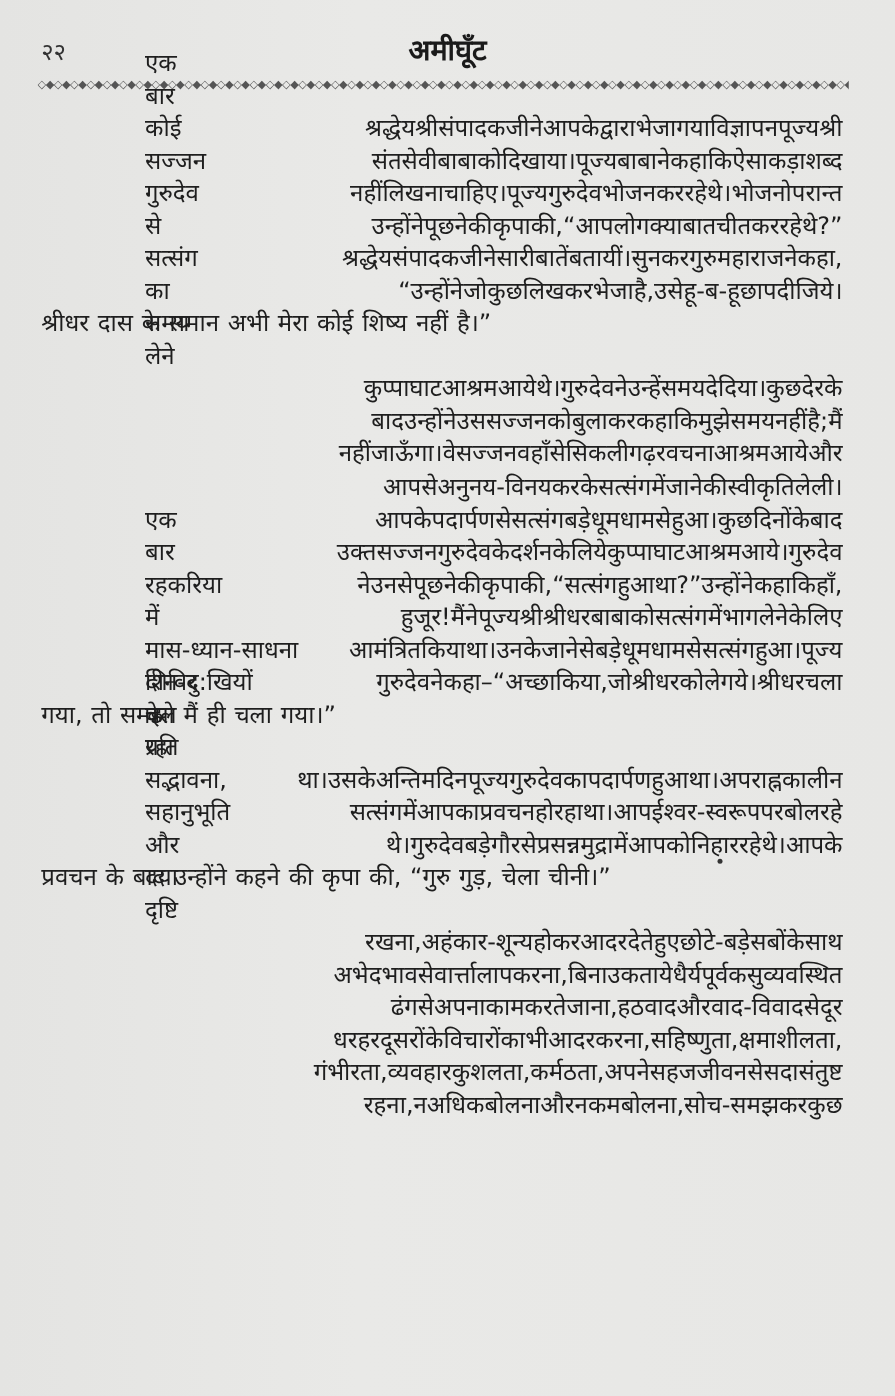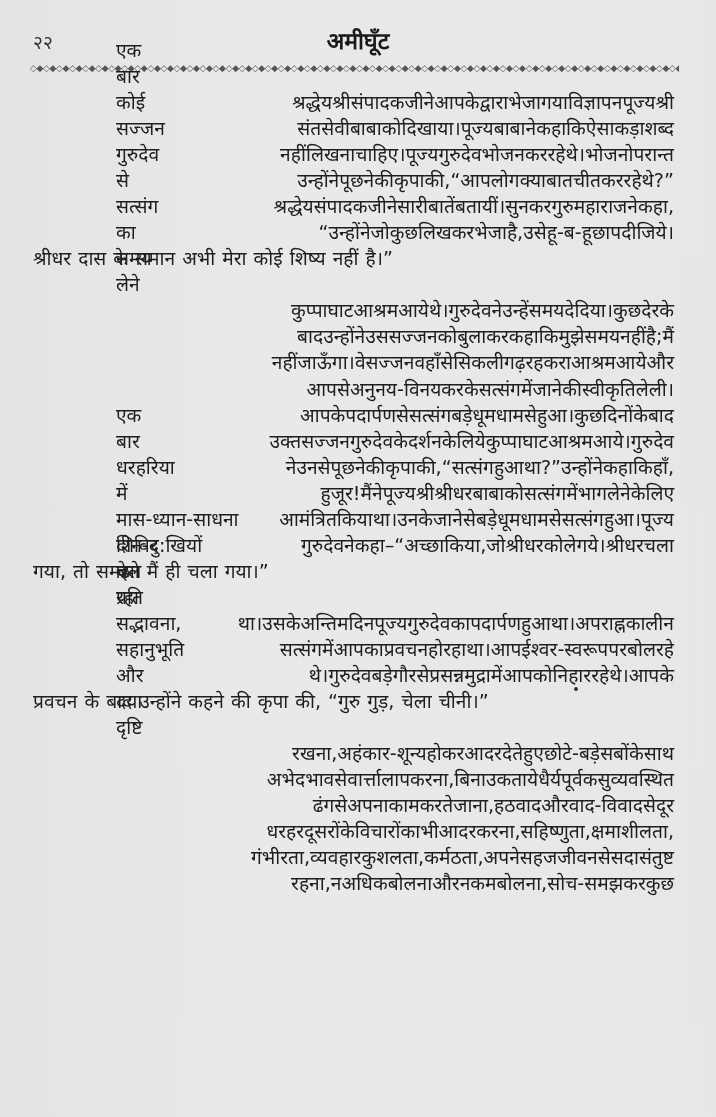--- a/index.html
+++ b/index.html
@@ -230,21 +230,21 @@
         <span class="w">मैं</span>
       </div>
       <div class="line">
         <span class="w">नहीं</span>
         <span class="w">जाऊँगा।</span>
         <span class="w">वे</span>
         <span class="w">सज्जन</span>
         <span class="w">वहाँ</span>
         <span class="w">से</span>
         <span class="w">सिकलीगढ़</span>
-        <span class="w">रहकरा</span>
+        <span class="w">रवचना</span>
         <span class="w">आश्रम</span>
         <span class="w">आये</span>
         <span class="w">और</span>
       </div>
       <div class="line">
         <span class="w">आपसे</span>
         <span class="w">अनुनय-विनय</span>
         <span class="w">करके</span>
         <span class="w">सत्संग</span>
         <span class="w">में</span>
@@ -343,21 +343,21 @@
         <span class="w">तो</span>
         <span class="w">समझो</span>
         <span class="w">मैं</span>
         <span class="w">ही</span>
         <span class="w">चला</span>
         <span class="w">गया।”</span>
       </div>
       <div class="line indent">
         <span class="w">एक</span>
         <span class="w">बार</span>
-        <span class="w">धरहरिया</span>
+        <span class="w">रहकरिया</span>
         <span class="w">में</span>
         <span class="w">मास-ध्यान-साधना</span>
         <span class="w">शिविर</span>
         <span class="w">चल</span>
         <span class="w">रहा</span>
       </div>
       <div class="line">
         <span class="w">था।</span>
         <span class="w">उसके</span>
         <span class="w">अन्तिम</span>

